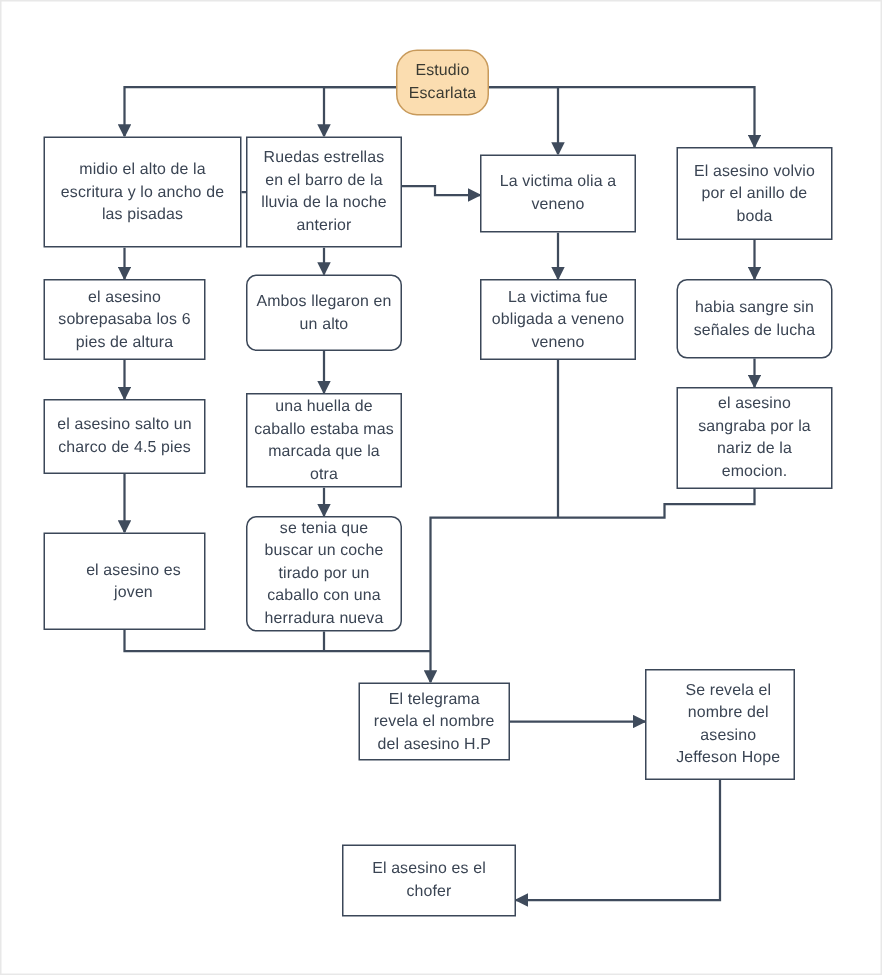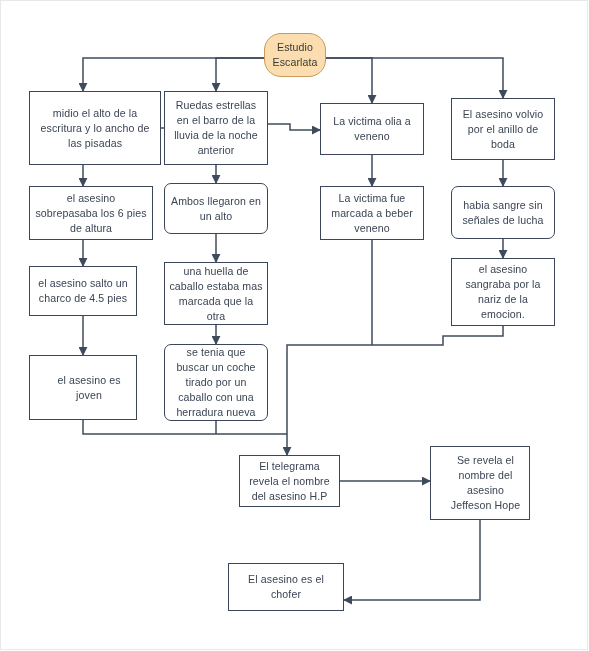--- a/index.html
+++ b/index.html
@@ -101,51 +101,51 @@
 
       <path d="M 83 420 L 83 434 L 287 434"></path>
       <path d="M 216 421 L 216 434"></path>
 
       <path d="M 340 481 L 430 481" marker-end="url(#arrow)"></path>
 
       <path d="M 480 520 L 480 600 L 344 600" marker-end="url(#arrow)"></path>
     </g>
   </svg>
 
-  <div class="node start" style="left:264px; top:33px; width:62px; height:44px;border-radius:17px;">
+  <div class="node start" style="left:264px; top:33px; width:62px; height:44px;">
     <span class="label">Estudio
 Escarlata</span>
   </div>
 
   <div class="node" style="left:29px; top:91px; width:132px; height:74px;">
     <span class="label">midio el alto de la escritura y lo ancho de las pisadas</span>
   </div>
 
   <div class="node" style="left:164px; top:91px; width:104px; height:74px;">
     <span class="label">Ruedas estrellas en el barro de la lluvia de la noche anterior</span>
   </div>
 
   <div class="node" style="left:451px; top:98px; width:104px; height:62px;">
     <span class="label">El asesino volvio por el anillo de boda</span>
   </div>
 
   <div class="node" style="left:320px; top:103px; width:104px; height:52px;">
     <span class="label">La victima olia a veneno</span>
   </div>
 
-  <div class="node" style="left:29px; top:186px; width:124px; height:54px;">
+  <div class="node" style="left:29px; top:186px; width:108px; height:54px;">
     <span class="label">el asesino sobrepasaba los 6 pies de altura</span>
   </div>
 
   <div class="node rounded-rect" style="left:164px; top:183px; width:104px; height:51px;">
     <span class="label">Ambos llegaron en un alto</span>
   </div>
 
   <div class="node" style="left:320px; top:186px; width:104px; height:54px;">
-    <span class="label">La victima fue marcada a beber veneno</span>
+    <span class="label">La victima fue obligada a veneno veneno</span>
   </div>
 
   <div class="node rounded-rect" style="left:451px; top:186px; width:104px; height:53px;">
     <span class="label">habia sangre sin señales de lucha</span>
   </div>
 
   <div class="node" style="left:29px; top:266px; width:108px; height:50px;">
     <span class="label">el asesino salto un charco de 4.5 pies</span>
   </div>
 

